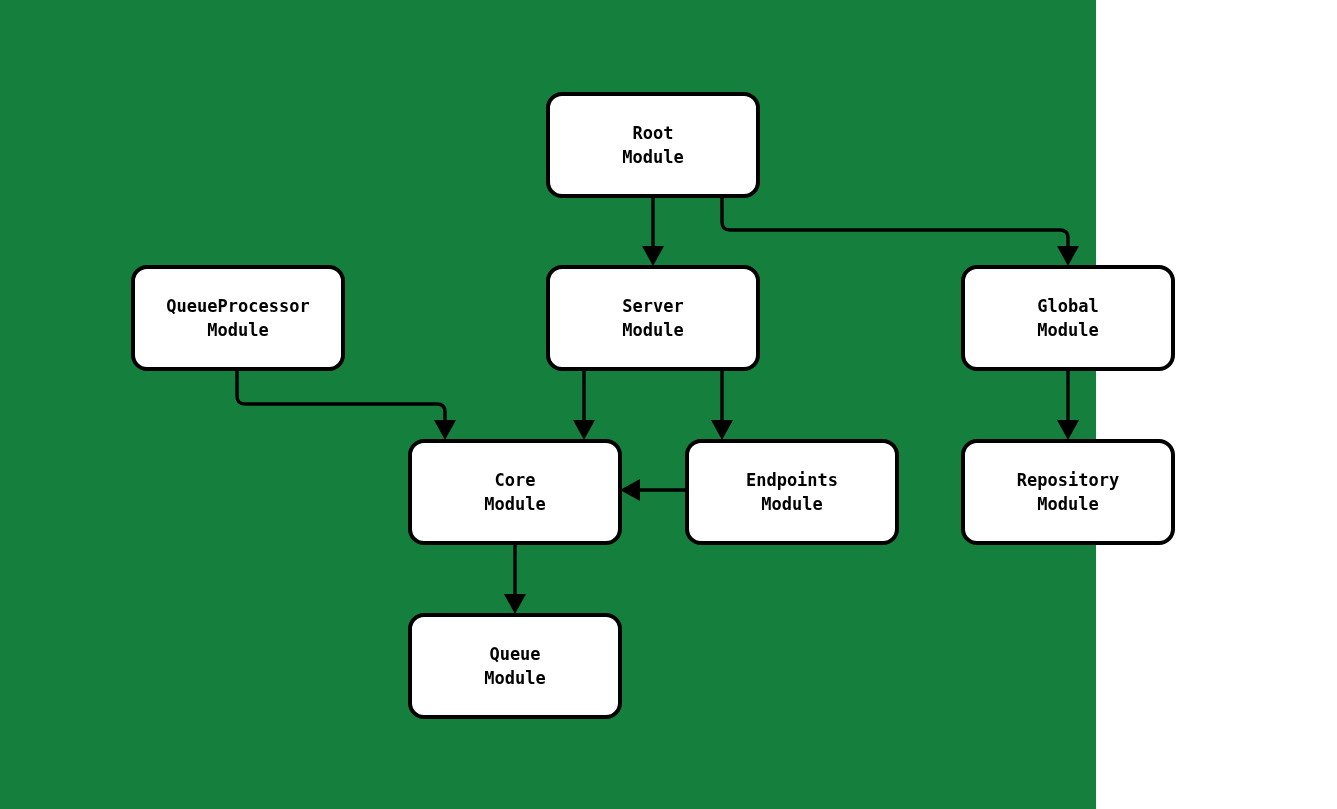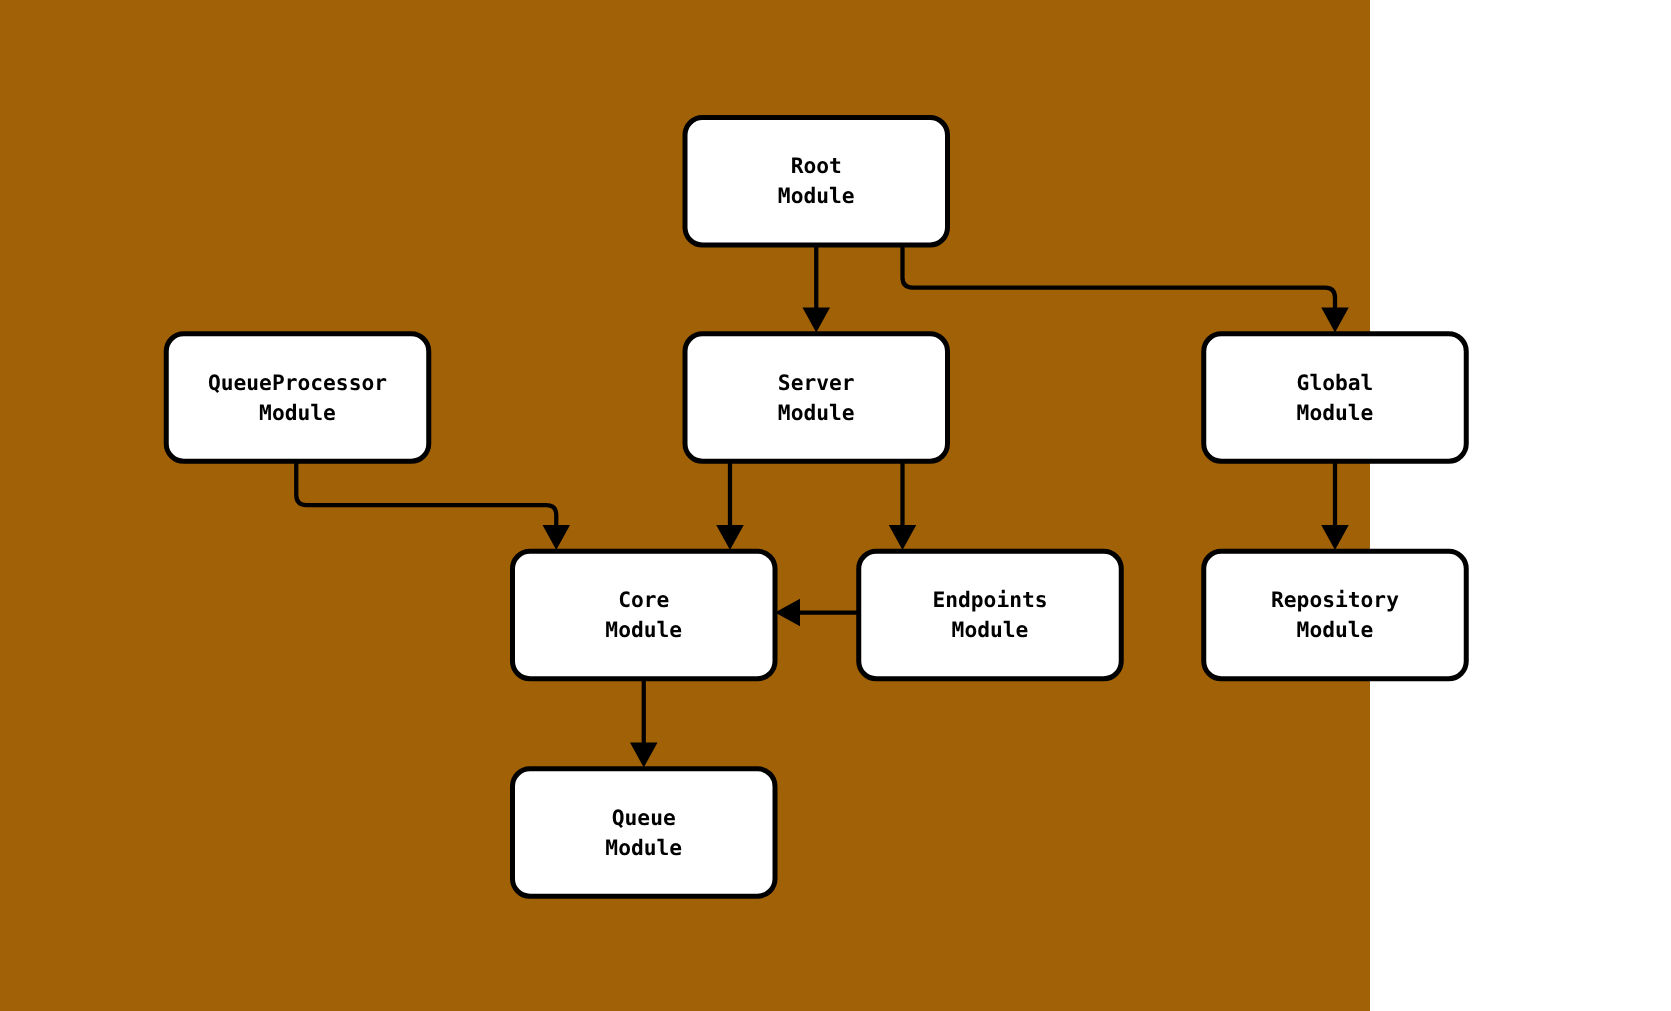--- a/index.html
+++ b/index.html
@@ -11,21 +11,21 @@
   body {
     width: 1337px;
     height: 809px;
     overflow: hidden;
     font-family: "DejaVu Sans Mono", "Liberation Mono", monospace;
   }
   #diagram-root {
     position: relative;
     width: 1096px;
     height: 809px;
-    background: #a16207;
+    background: #15803d;
   }
   #diagram-svg {
     position: absolute;
     left: 0;
     top: 0;
     width: 1337px;
     height: 809px;
     display: block;
   }
   .node-label {

